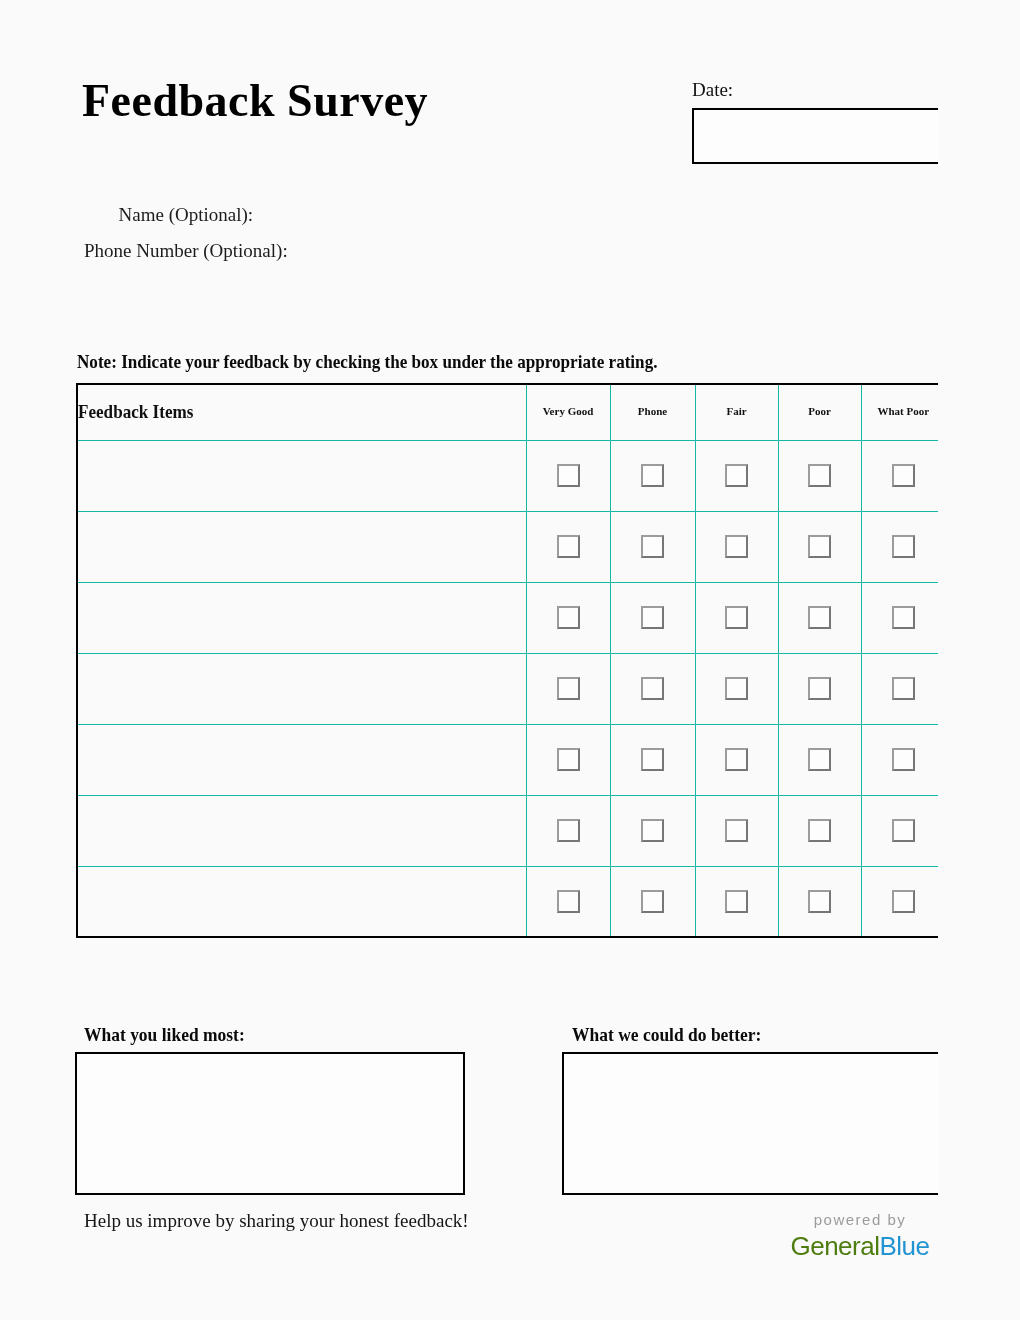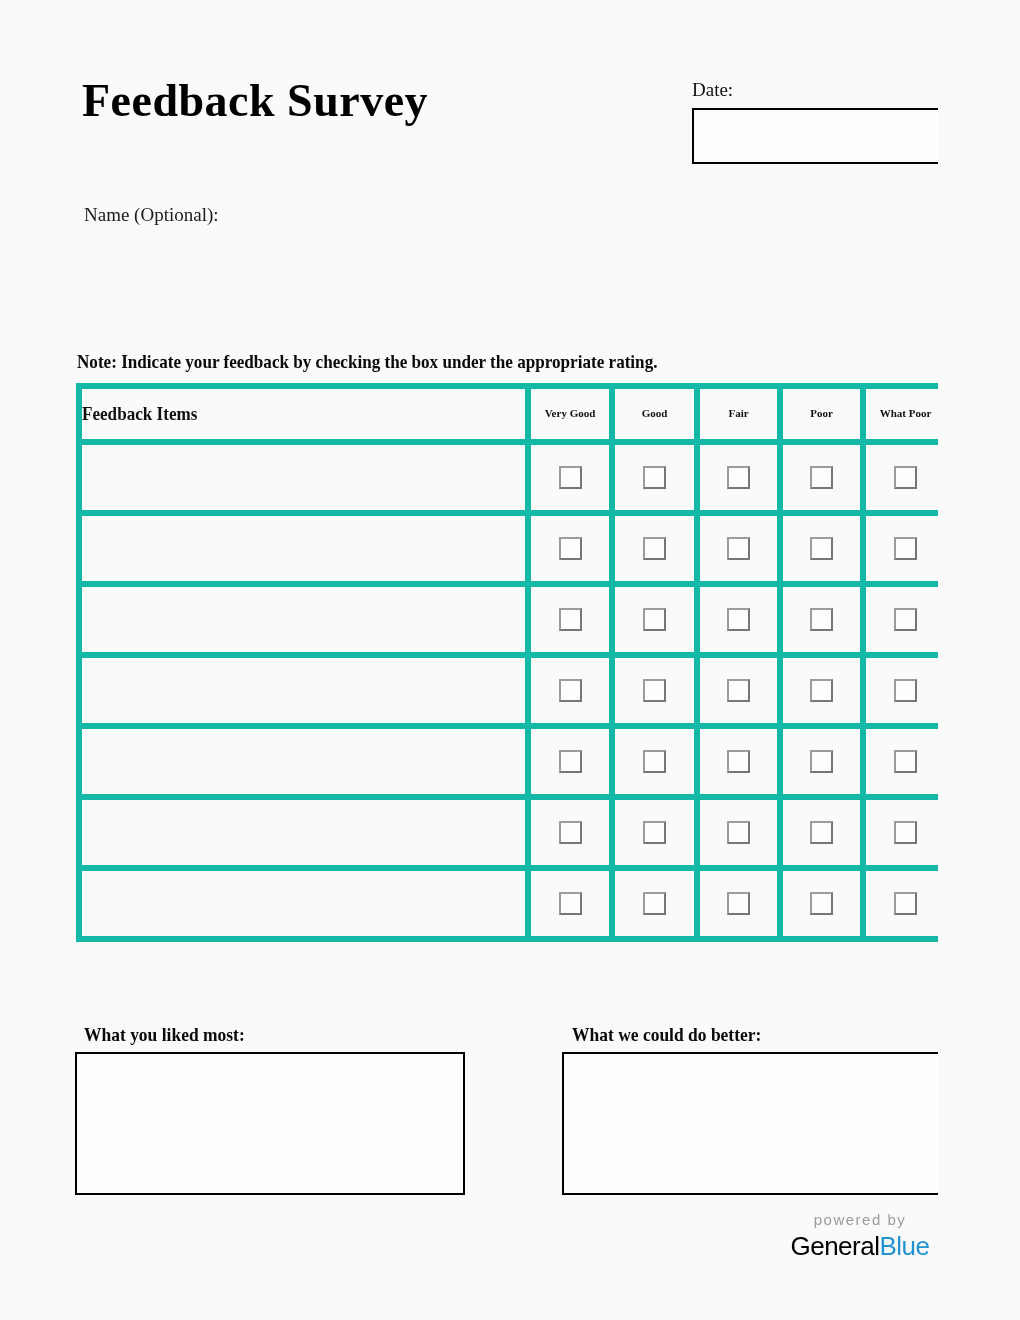--- a/index.html
+++ b/index.html
@@ -54,21 +54,21 @@
 
   table.survey {
     position: absolute;
     left: 76px; top: 383px;
     width: 869px;
     border-collapse: collapse;
     table-layout: fixed;
     border: 2px solid #000;
   }
   table.survey th, table.survey td {
-    border: 6px solid #14b8a6;
+    border: 1px solid #14b8a6;
     padding: 0;
     vertical-align: middle;
   }
   th.items-head {
     height: 56px;
     text-align: left;
     padding-left: 9px;
     font-size: 19px;
     font-weight: 700;
   }
@@ -129,53 +129,54 @@
   .powered-by {
     font-size: 15px;
     letter-spacing: 1.5px;
     color: #9b9b9b;
   }
   .brand {
     margin-top: 3px;
     font-size: 26px;
     letter-spacing: -0.5px;
   }
-  .brand-first { color: #000000; }
+  .brand-first { color: #4d7c0f; }
   .brand-second { color: #2394d2; margin-top: 48px; }
 </style>
 </head>
 <body>
 
 <div class="page">
 
   <div class="abs title">Feedback Survey</div>
 
   <div class="abs date-label">Date:</div>
   <div class="abs date-box"></div>
 
   <div class="abs contact">
     <div class="contact-line">Name (Optional):</div>
+    <div class="contact-line">Phone Number (Optional):</div>
   </div>
 
   <div class="abs note">Note: Indicate your feedback by checking the box under the appropriate rating.</div>
 
   <table class="survey">
     <colgroup>
       <col style="width:449px">
       <col style="width:84px">
       <col style="width:85px">
       <col style="width:83px">
       <col style="width:83px">
       <col style="width:85px">
     </colgroup>
     <thead>
       <tr>
         <th class="items-head"><span>Feedback Items</span></th>
         <th class="rating-head">Very Good</th>
-        <th class="rating-head">Good</th>
+        <th class="rating-head">Phone</th>
         <th class="rating-head">Fair</th>
         <th class="rating-head">Poor</th>
         <th class="rating-head">What Poor</th>
       </tr>
     </thead>
     <tbody>
     <tr>
       <td class="item-cell"></td>
       <td class="rating-cell"><span class="checkbox"></span></td>
       <td class="rating-cell"><span class="checkbox"></span></td>
@@ -238,19 +239,20 @@
       <td class="rating-cell"><span class="checkbox"></span></td>
     </tr>
   </tbody>
   </table>
 
   <div class="abs section-label liked-label">What you liked most:</div>
   <div class="abs section-label better-label">What we could do better:</div>
   <div class="abs comment-box liked-box"></div>
   <div class="abs comment-box better-box"></div>
 
+  <div class="abs footer-message">Help us improve by sharing your honest feedback!</div>
 
   <div class="abs logo">
     <div class="powered-by">powered by</div>
     <div class="brand"><span class="brand-first">General</span><span class="brand-second">Blue</span></div>
   </div>
 
 </div>
 
 </body></html>

